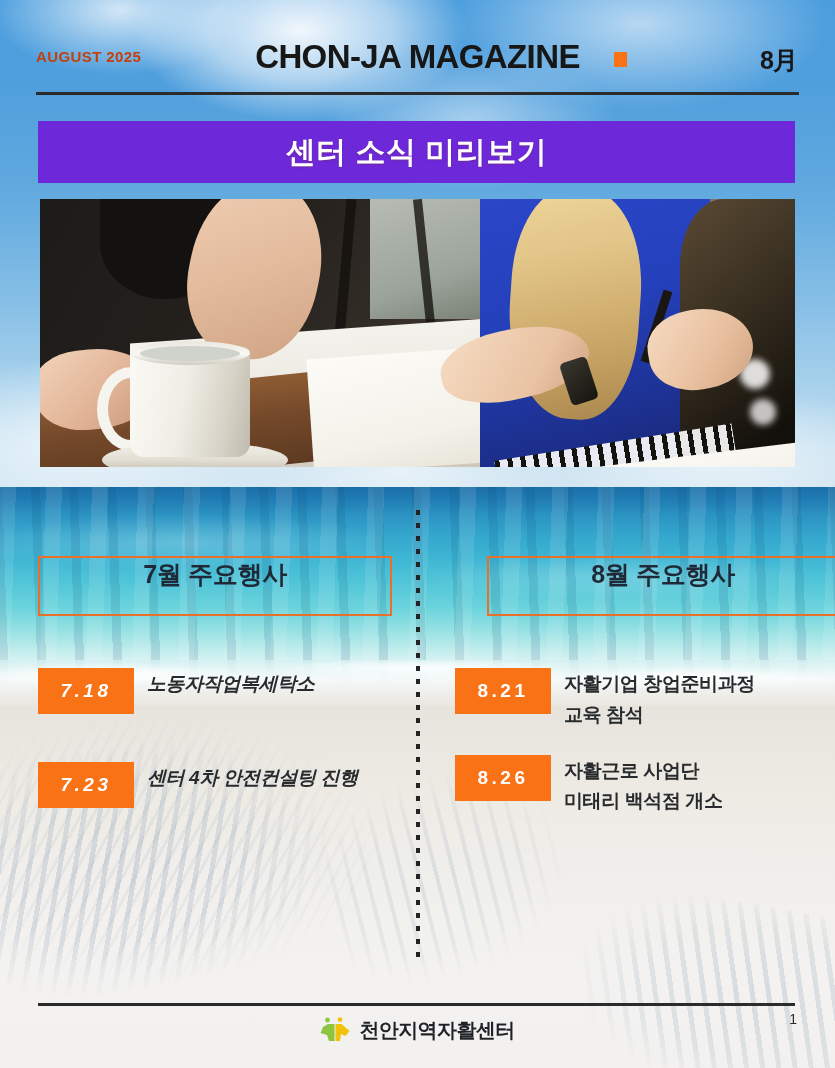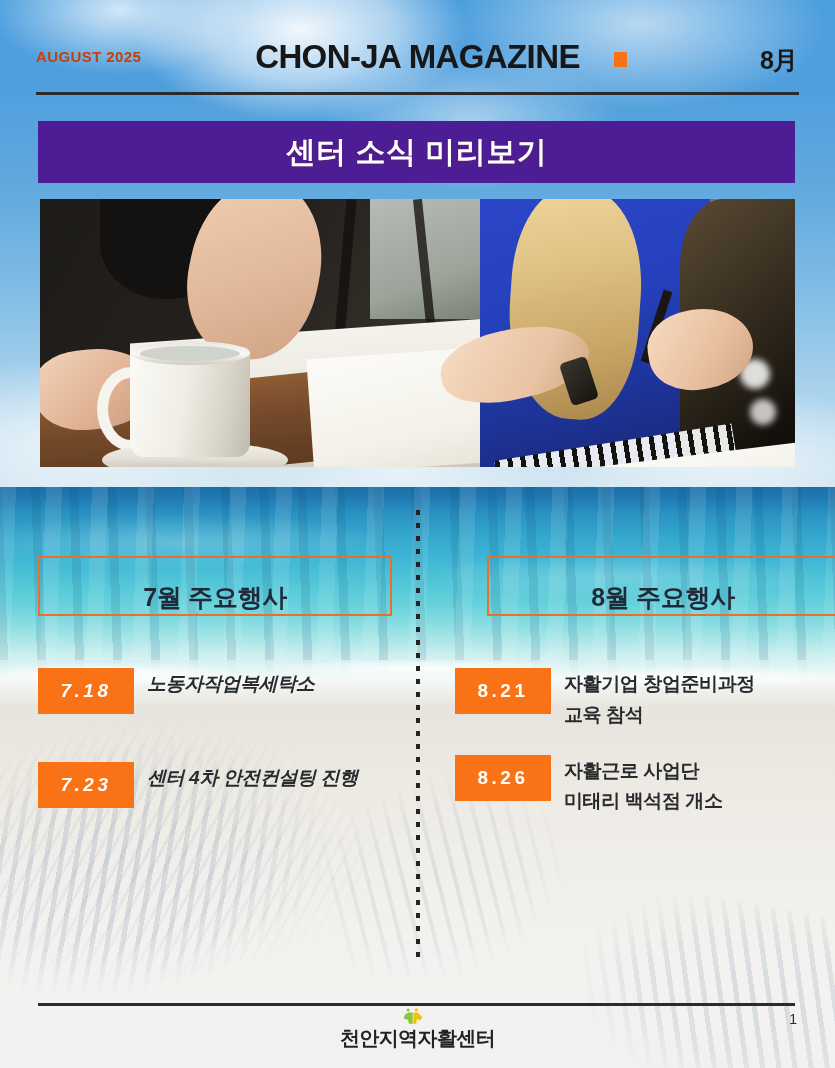--- a/index.html
+++ b/index.html
@@ -106,21 +106,21 @@
     position:absolute;right:38px;top:6px;
     font-size:25px;font-weight:800;color:#171717;letter-spacing:-1px;
   }
   .rule-top{
     position:absolute;left:36px;top:92px;width:763px;height:3px;background:#2b2b2b;
   }
 
   
   .banner{
     position:absolute;left:38px;top:121px;width:757px;height:62px;
-    background:#4c1d95;display:flex;align-items:center;justify-content:center;
+    background:#6d28d9;display:flex;align-items:center;justify-content:center;
   }
   .banner-text{
     color:#ffffff;font-size:30px;font-weight:800;letter-spacing:.5px;
     text-shadow:0 1px 2px rgba(120,50,0,.30);
   }
 
   
   .photo{
     position:absolute;left:40px;top:199px;width:755px;height:268px;
     overflow:hidden;background:#2a2622;
@@ -181,21 +181,21 @@
   .v-divider{
     position:absolute;left:416px;top:510px;width:4px;height:452px;
     background:repeating-linear-gradient(180deg,#232323 0px,#232323 5px,rgba(0,0,0,0) 5px,rgba(0,0,0,0) 13px);
   }
 
   
   .col{position:absolute;top:556px;}
   .col-left{left:38px;width:354px;}
   .col-right{left:443px;width:352px;margin-left:44px;}
   .col-head{
-    height:60px;border:2px solid #e8702a;display:flex;align-items:flex-end;justify-content:center;
+    height:60px;border:2px solid #e8702a;display:flex;align-items:flex-start;justify-content:center;
     box-sizing:border-box;
   }
   .col-head-text{font-size:25px;font-weight:800;color:#1f2937;letter-spacing:-.3px;}
 
   .events{position:absolute;top:668px;}
   .events-left{left:38px;width:370px;font-style:italic;}
   .events-right{left:455px;width:370px;}
 
   .event{display:flex;align-items:flex-start;margin-bottom:24px;}
   .event-date{
@@ -206,21 +206,21 @@
   .event-text{
     margin-left:13px;padding-top:1px;
     font-size:19px;font-weight:700;color:#272b2e;line-height:1.62;letter-spacing:-.4px;
   }
   .event-text .ln{display:block;white-space:pre;}
 
   
   .rule-bottom{position:absolute;left:38px;top:1003px;width:757px;height:3px;background:#2b2b2b;}
   .footer{
     position:absolute;left:0;top:1008px;width:835px;height:44px;
-    display:flex;align-items:center;justify-content:center;flex-direction:column;
+    display:flex;align-items:center;justify-content:center;
   }
   .footer-logo{width:30px;height:26px;margin-right:9px;display:block;}
   .footer-name{font-size:20px;font-weight:800;color:#1f2328;letter-spacing:-.6px;}
   .page-num{position:absolute;right:38px;top:1011px;font-size:14px;color:#2b2b2b;font-weight:400;}
 </style>
 </head>
 <body>
 
 <div class="page">
 

